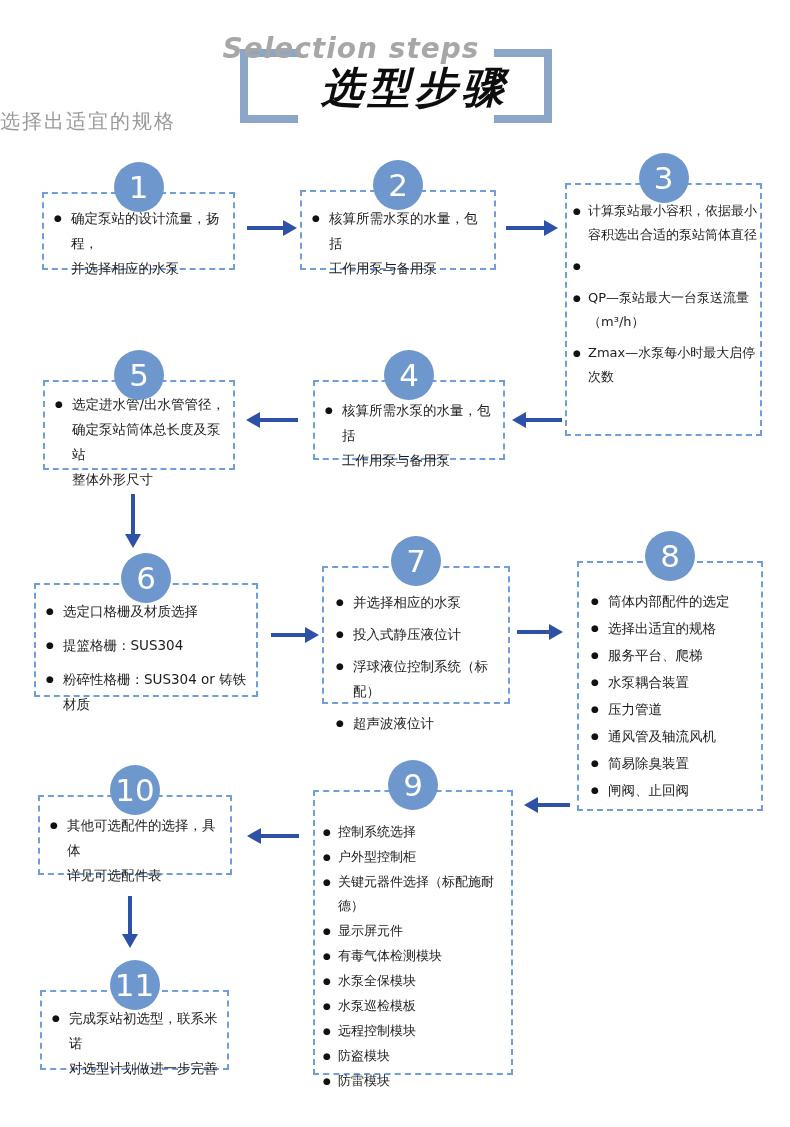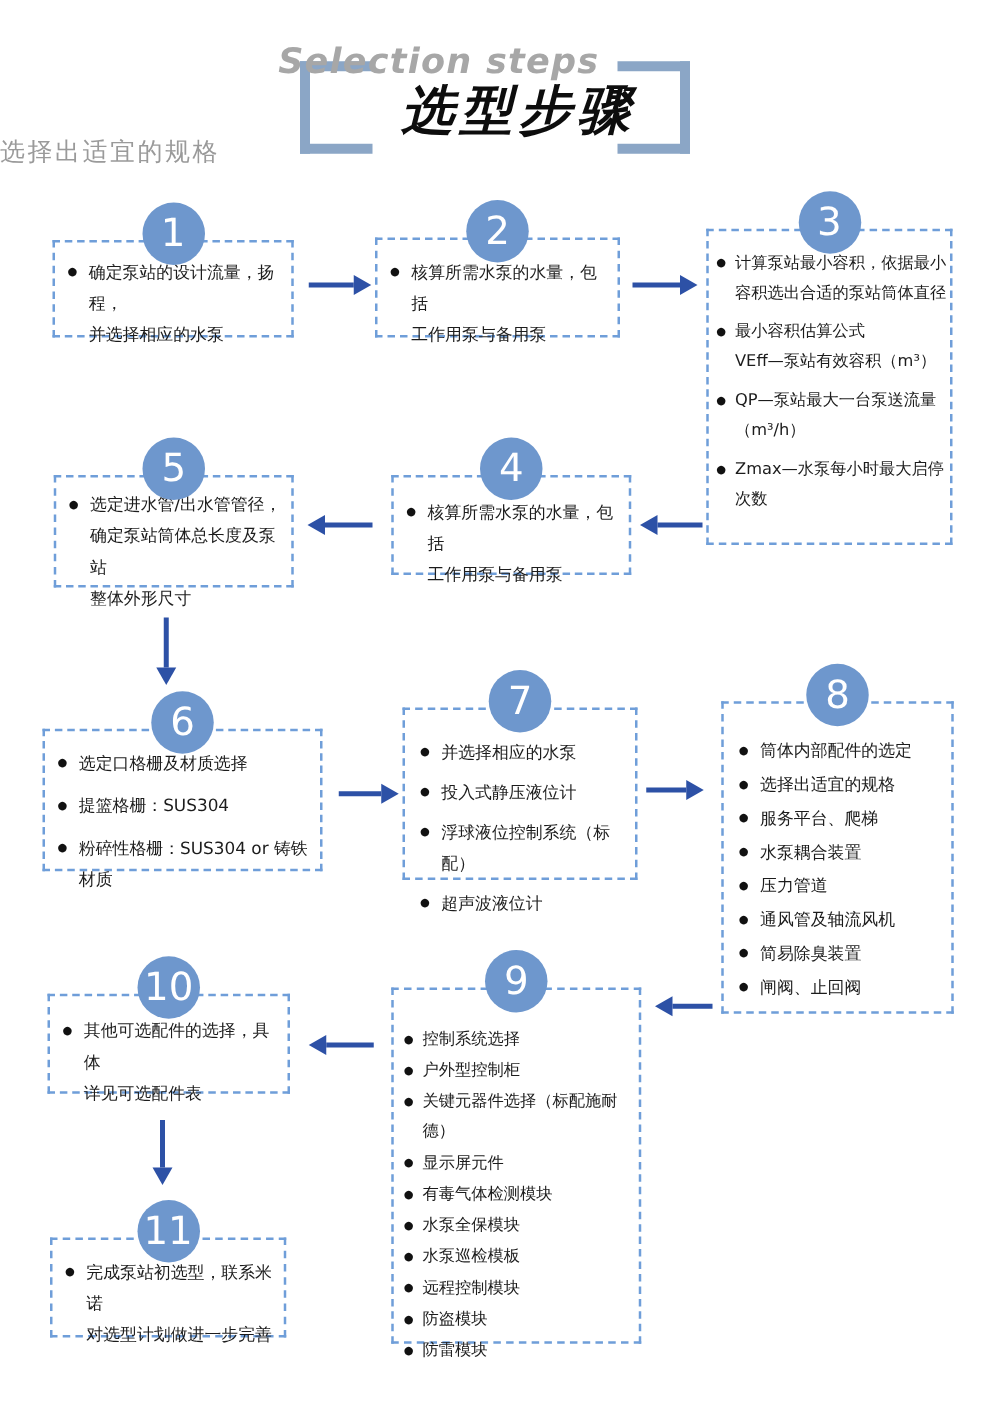--- a/index.html
+++ b/index.html
@@ -102,22 +102,20 @@
         <span>3</span>
       </div>
     <ul>
       <li>
           <span class="dot">●</span>
           <span class="txt">计算泵站最小容积，依据最小
 容积选出合适的泵站筒体直径</span>
         </li>
       <li>
           <span class="dot">●</span>
-          <span class="txt">最小容积估算公式
-VEff—泵站有效容积（m³）</span>
         </li>
       <li>
           <span class="dot">●</span>
           <span class="txt">QP—泵站最大一台泵送流量
 （m³/h）</span>
         </li>
       <li>
           <span class="dot">●</span>
           <span class="txt">Zmax—水泵每小时最大启停
 次数</span>

